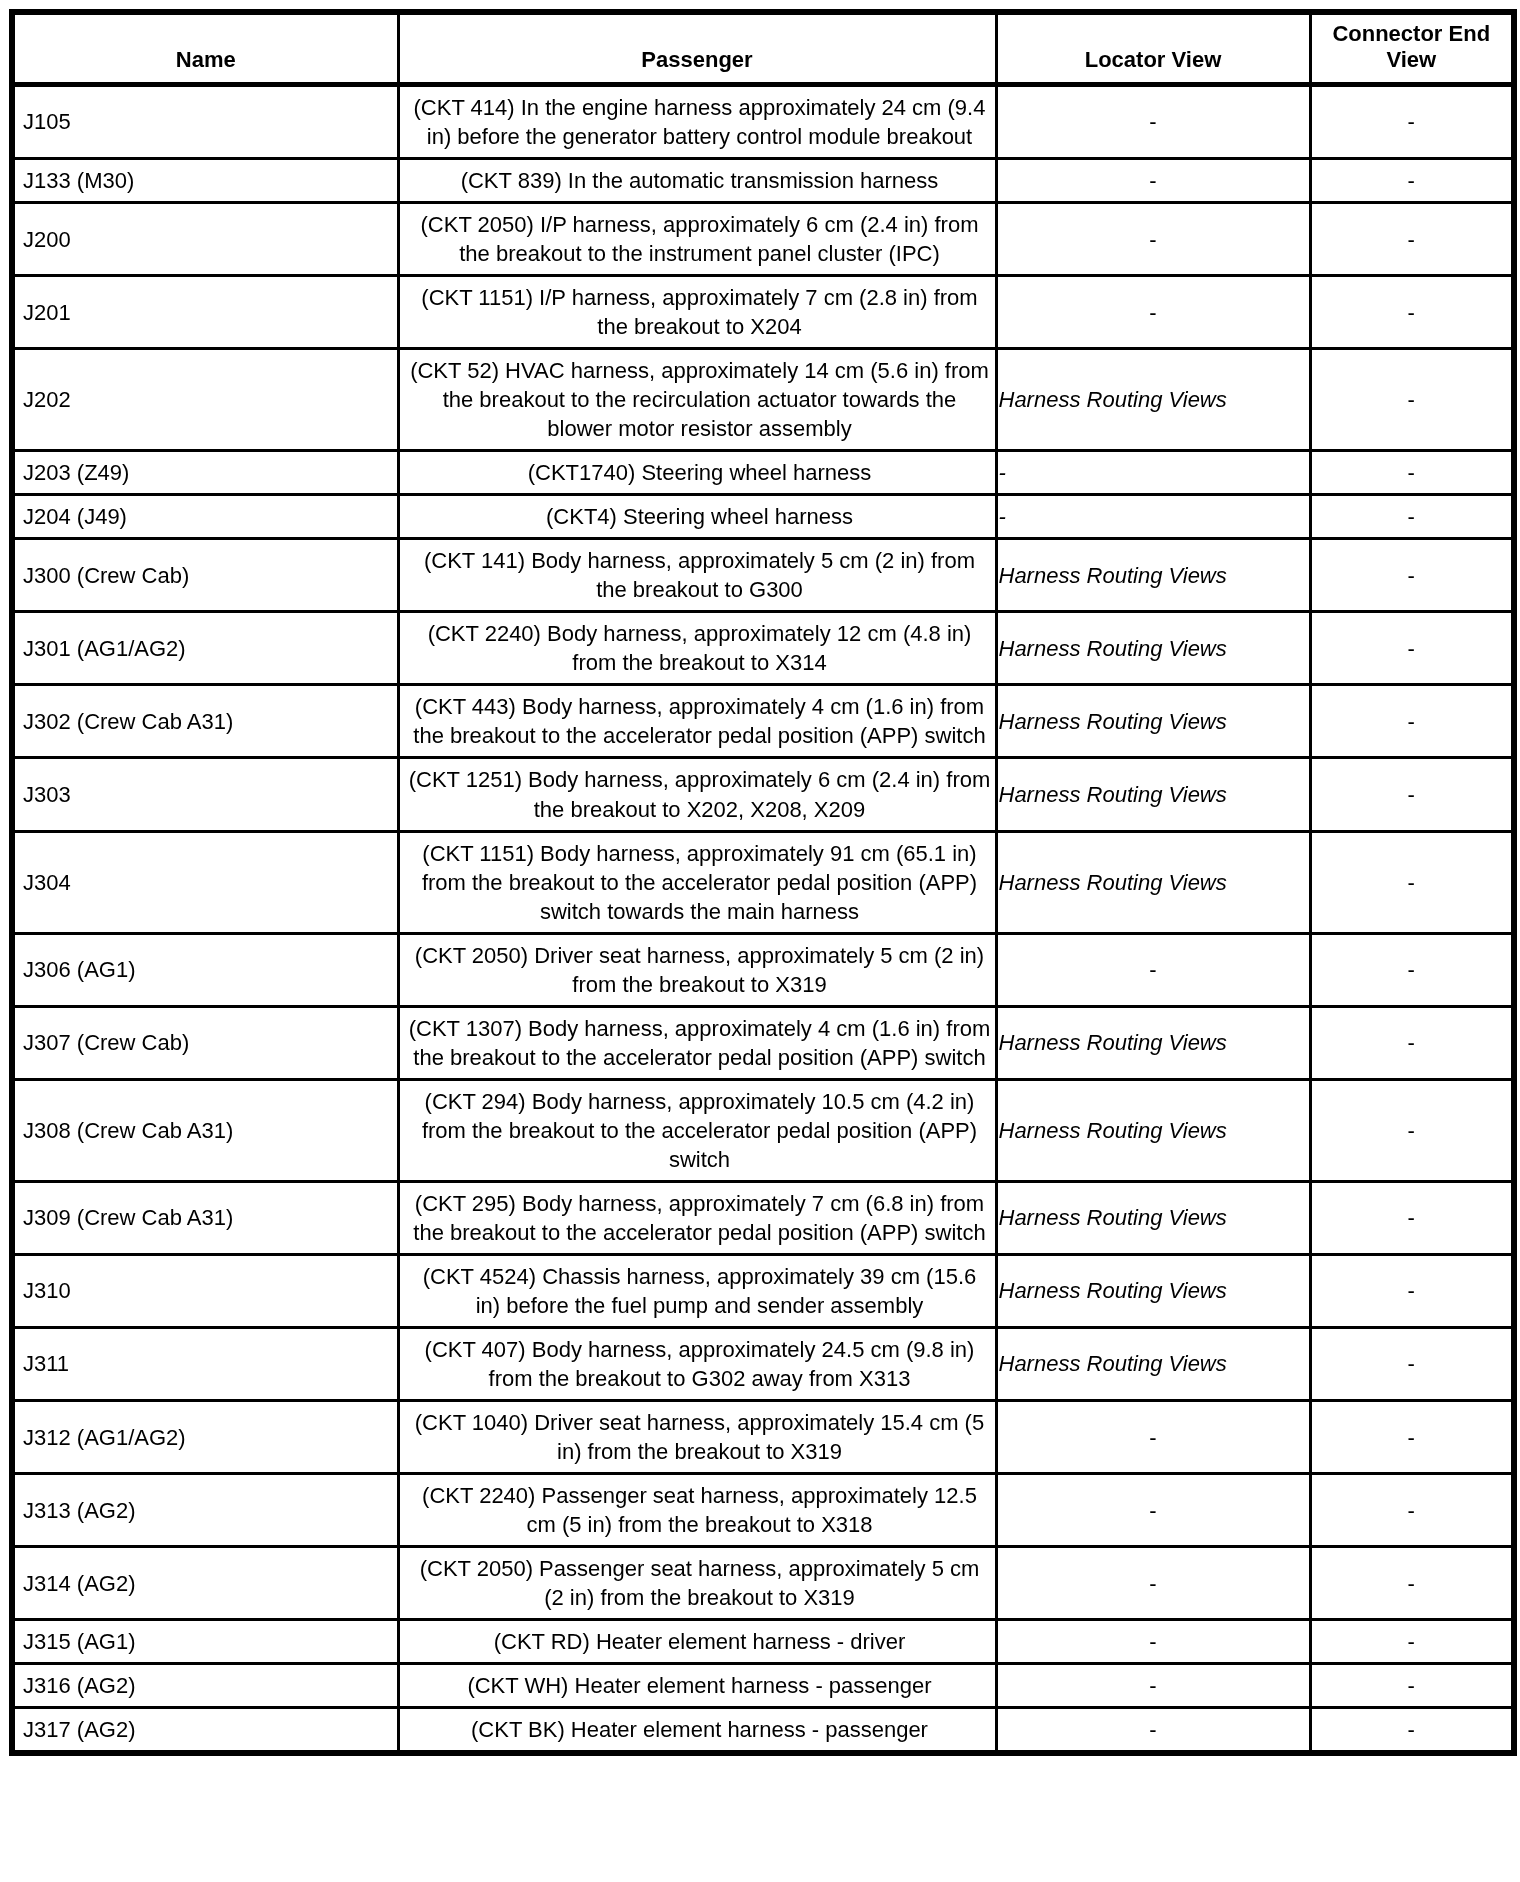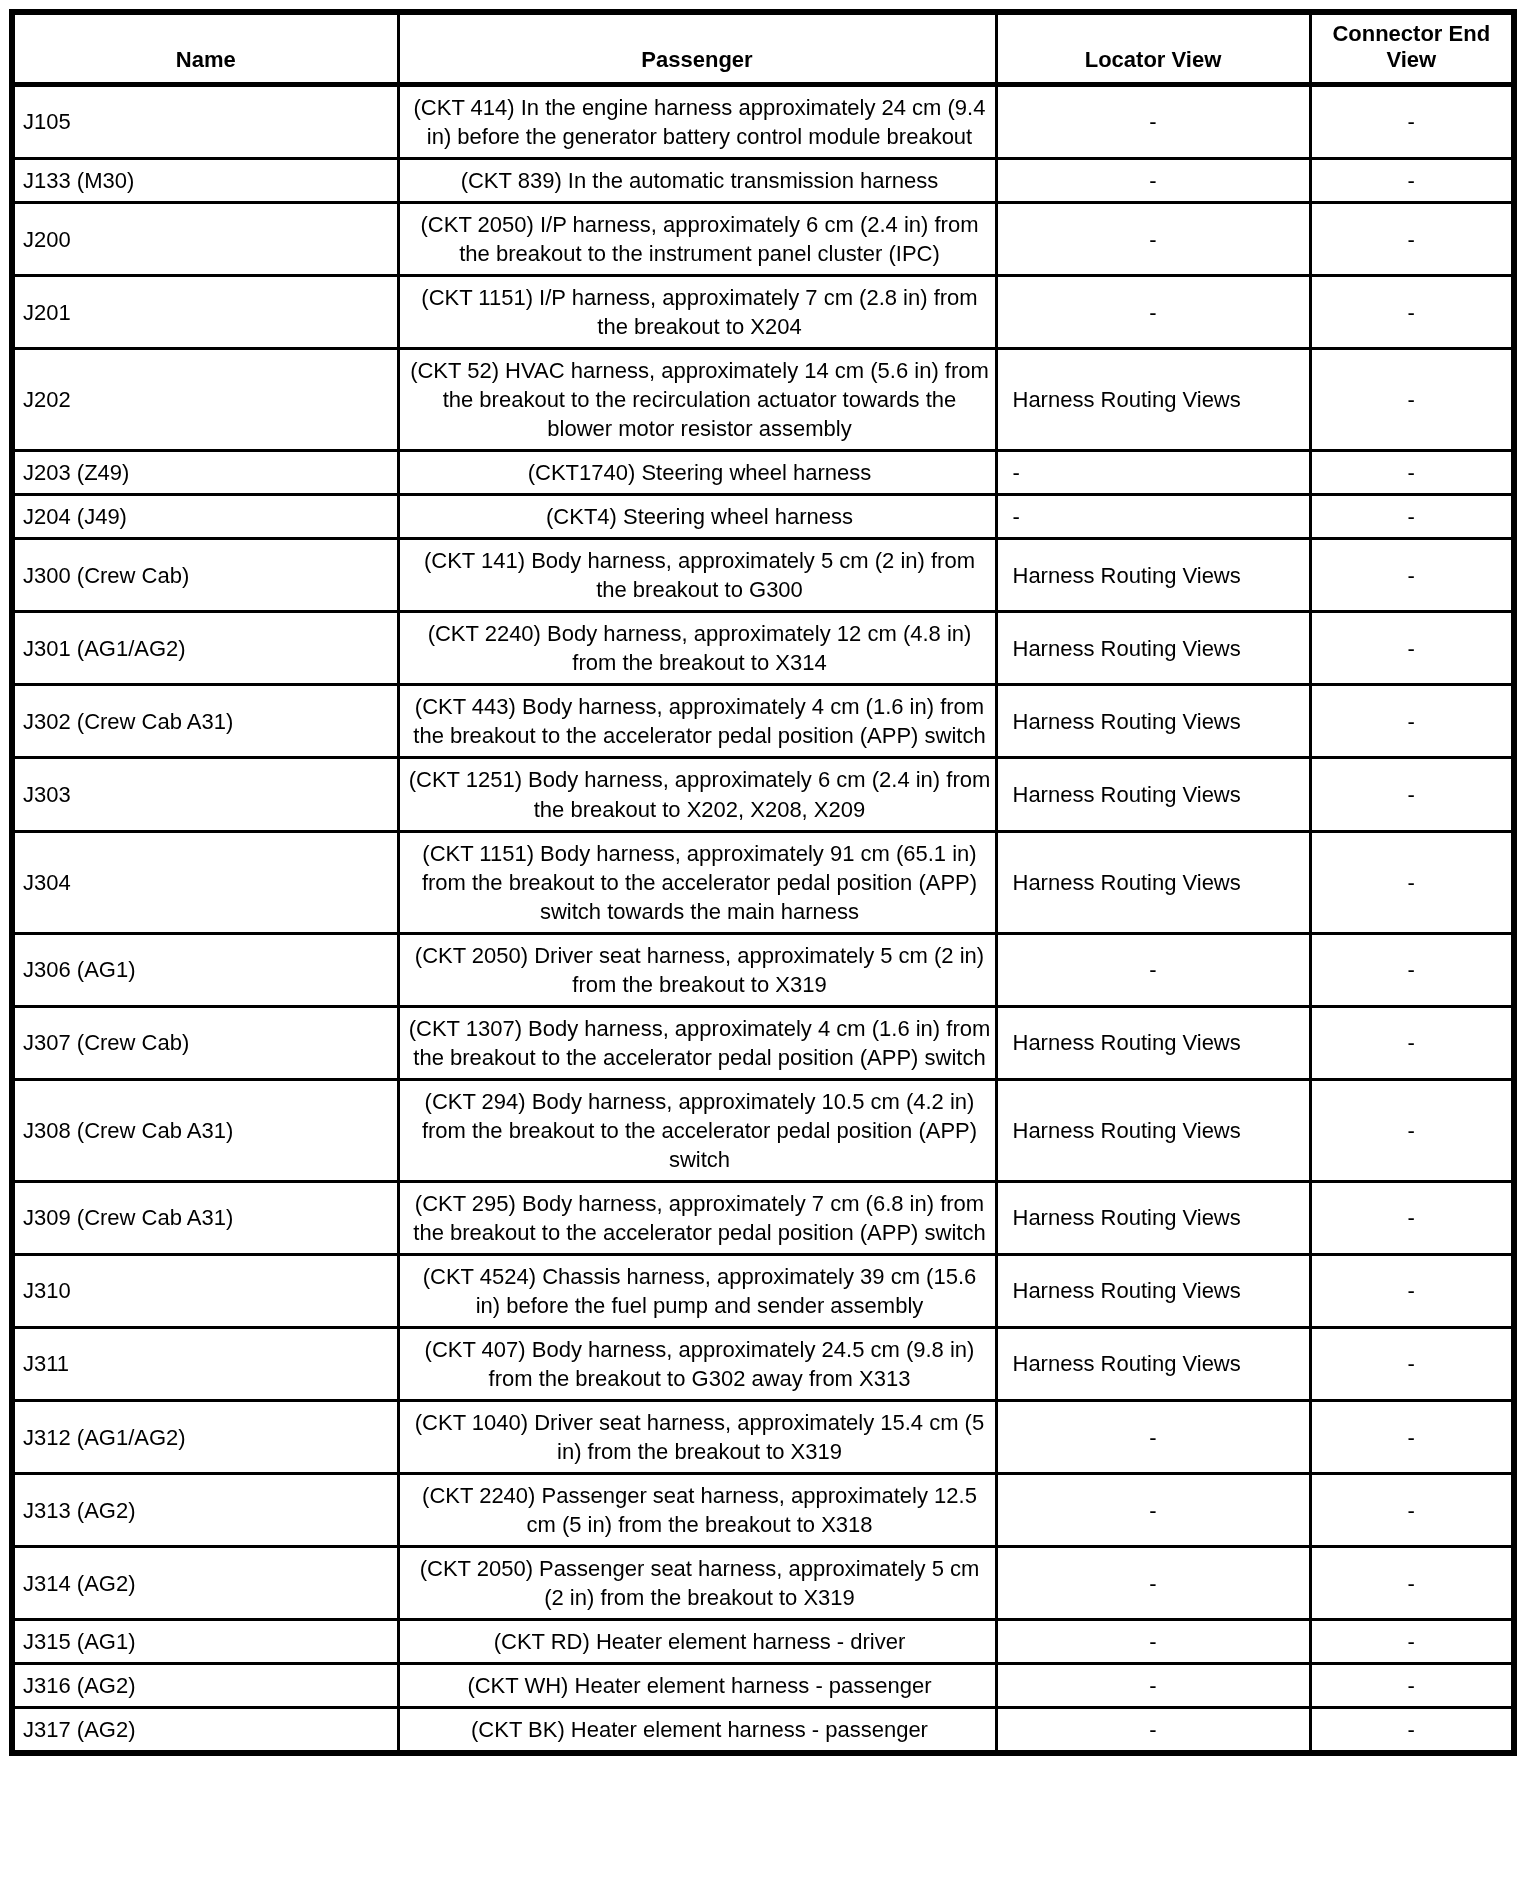--- a/index.html
+++ b/index.html
@@ -49,21 +49,22 @@
     vertical-align: middle;
     padding-left: 9px;
     padding-right: 4px;
   }
   td.cell-locator {
     text-align: center;
     vertical-align: middle;
   }
   td.cell-locator.align-left {
     text-align: left;
-    padding-left: 15px;
+    padding-left: 1px;
+    font-style: italic;
   }
   td.cell-connector {
     text-align: center;
     vertical-align: middle;
   }
 </style>
 </head>
 <body>
 
 <div class="page">

